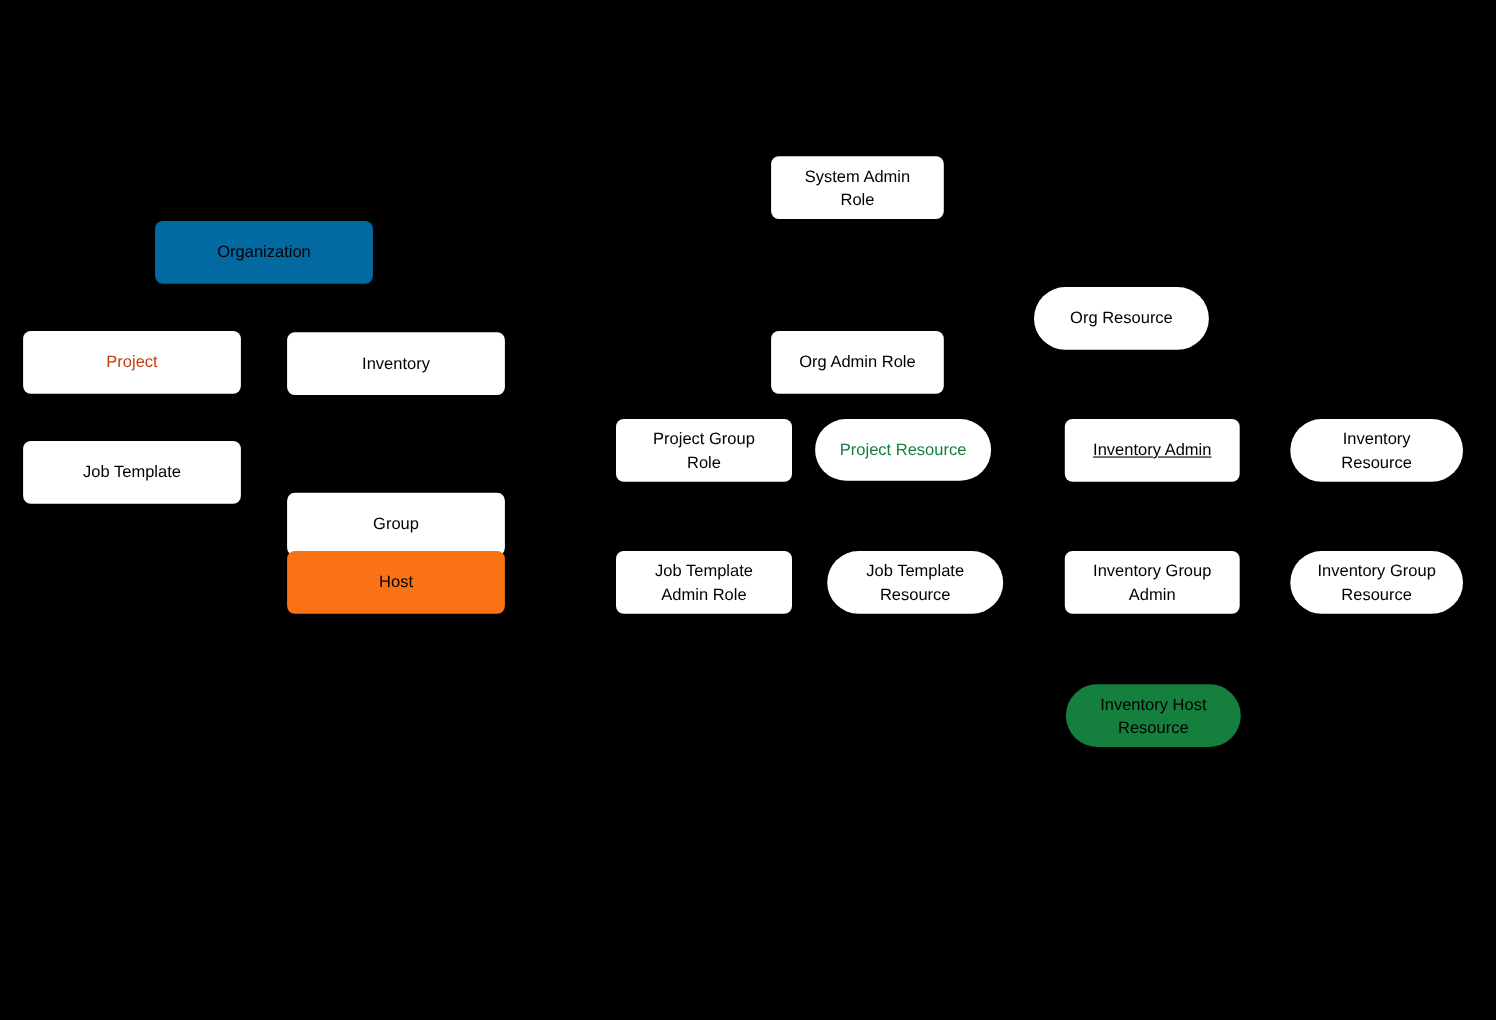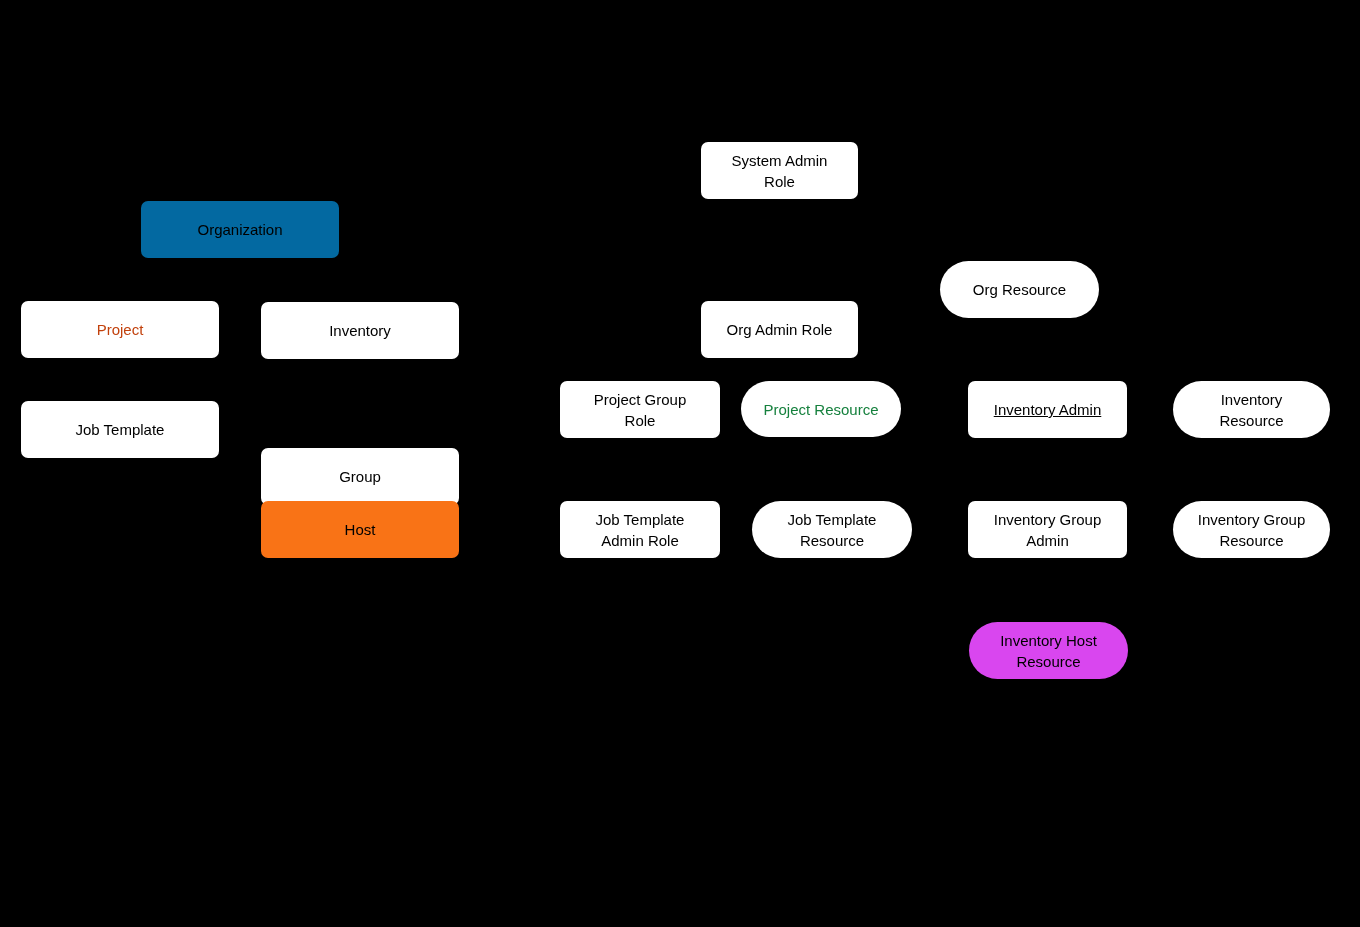--- a/index.html
+++ b/index.html
@@ -56,15 +56,15 @@
     <div class="node stadium" style="left: 1173px; top: 381px; width: 157px; height: 57px; background: rgb(255, 255, 255); color: rgb(0, 0, 0);"><span>Inventory
 Resource</span></div>
     <div class="node rect" style="left: 560px; top: 501px; width: 160px; height: 57px; background: rgb(255, 255, 255); color: rgb(0, 0, 0);"><span>Job Template
 Admin Role</span></div>
     <div class="node stadium" style="left: 752px; top: 501px; width: 160px; height: 57px; background: rgb(255, 255, 255); color: rgb(0, 0, 0);"><span>Job Template
 Resource</span></div>
     <div class="node rect" style="left: 968px; top: 501px; width: 159px; height: 57px; background: rgb(255, 255, 255); color: rgb(0, 0, 0);"><span>Inventory Group
 Admin</span></div>
     <div class="node stadium" style="left: 1173px; top: 501px; width: 157px; height: 57px; background: rgb(255, 255, 255); color: rgb(0, 0, 0);"><span>Inventory Group
 Resource</span></div>
-    <div class="node stadium" style="left: 969px; top: 622px; width: 159px; height: 57px; background: #d946ef; color: rgb(0, 0, 0);"><span>Inventory Host
+    <div class="node stadium" style="left: 969px; top: 622px; width: 159px; height: 57px; background: #15803d; color: rgb(0, 0, 0);"><span>Inventory Host
 Resource</span></div>
   </div>
 
 </body></html>

